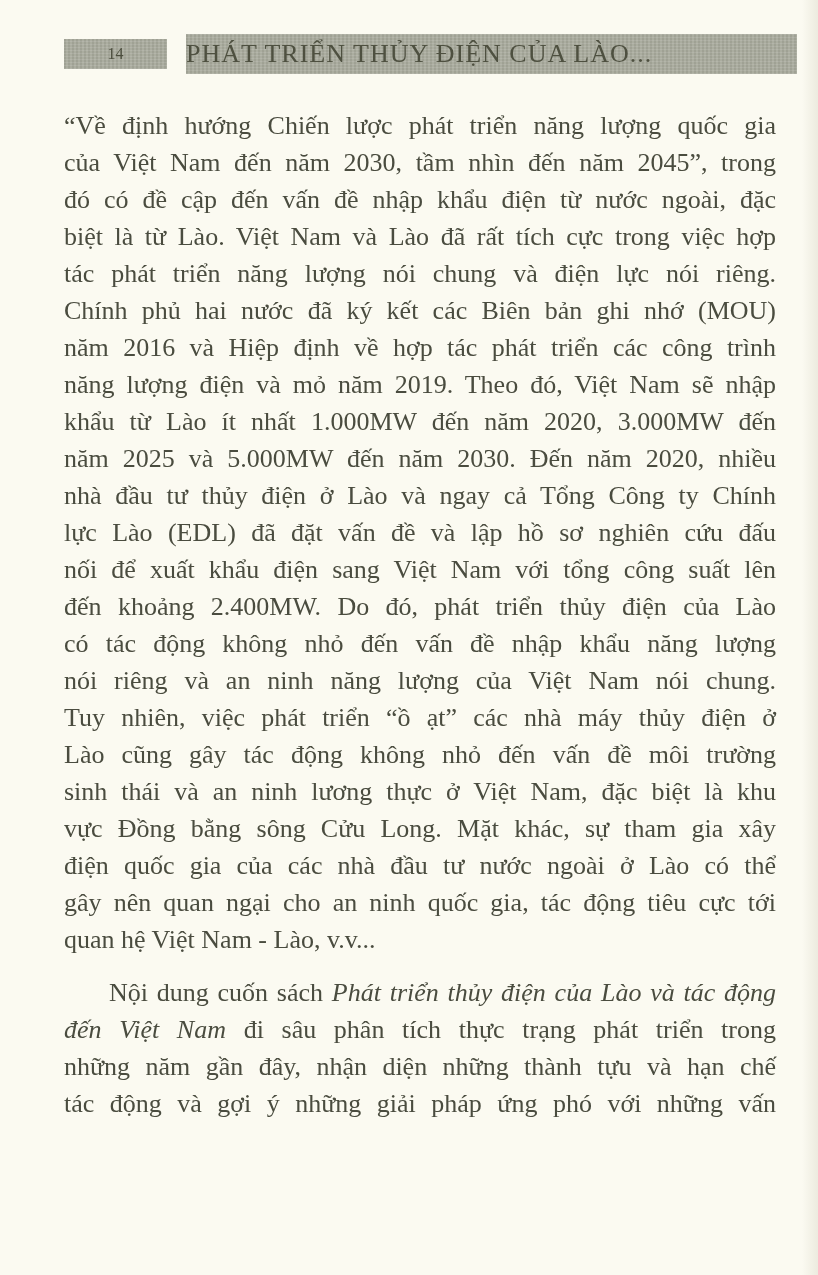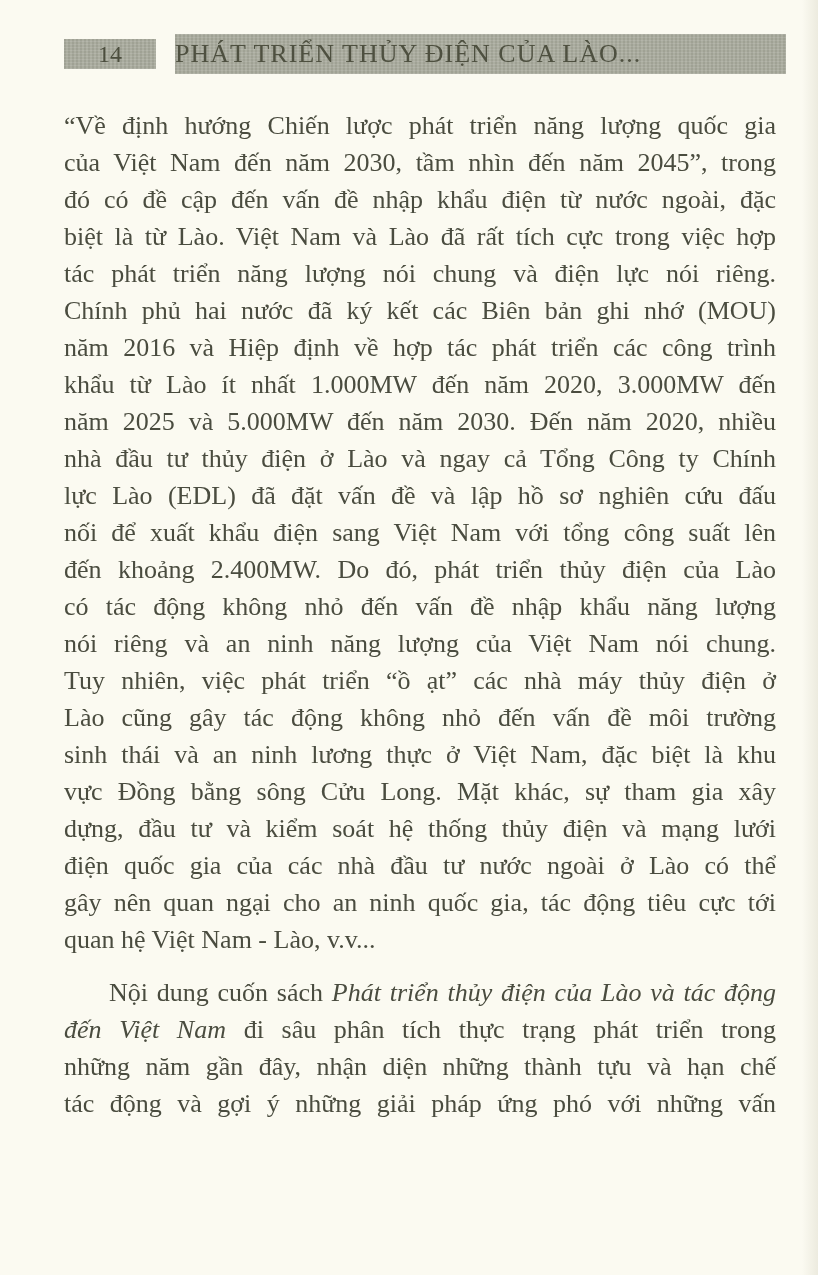--- a/index.html
+++ b/index.html
@@ -28,28 +28,28 @@
     pointer-events: none;
   }
 
   .header {
     display: flex;
     align-items: center;
     margin: 34px 0 0 64px;
     height: 40px;
   }
   .page-number-box {
-    width: 92px;
+    width: 103px;
     height: 30px;
     background-color: #a8aa9c;
     background-image:
       repeating-linear-gradient(0deg, rgba(255,255,255,0.10) 0 1px, rgba(0,0,0,0.00) 1px 3px),
       repeating-linear-gradient(90deg, rgba(0,0,0,0.05) 0 2px, rgba(255,255,255,0.04) 2px 4px);
     color: #4c4e3e;
-    font-size: 24px;
+    font-size: 16px;
     line-height: 30px;
     text-align: center;
   }
   .running-title-bar {
     margin-left: 19px;
     width: 611px;
     height: 40px;
     background-color: #a8aa9c;
     background-image:
       repeating-linear-gradient(0deg, rgba(255,255,255,0.10) 0 1px, rgba(0,0,0,0.00) 1px 3px),
@@ -105,33 +105,33 @@
   <main class="body-text">
 
     <section class="paragraph paragraph1">
         <div class="line">“Về định hướng Chiến lược phát triển năng lượng quốc gia</div>
         <div class="line">của Việt Nam đến năm 2030, tầm nhìn đến năm 2045”, trong</div>
         <div class="line">đó có đề cập đến vấn đề nhập khẩu điện từ nước ngoài, đặc</div>
         <div class="line">biệt là từ Lào. Việt Nam và Lào đã rất tích cực trong việc hợp</div>
         <div class="line">tác phát triển năng lượng nói chung và điện lực nói riêng.</div>
         <div class="line">Chính phủ hai nước đã ký kết các Biên bản ghi nhớ (MOU)</div>
         <div class="line">năm 2016 và Hiệp định về hợp tác phát triển các công trình</div>
+        <div class="line">năng lượng điện và mỏ năm 2019. Theo đó, Việt Nam sẽ nhập</div>
         <div class="line">khẩu từ Lào ít nhất 1.000MW đến năm 2020, 3.000MW đến</div>
         <div class="line">năm 2025 và 5.000MW đến năm 2030. Đến năm 2020, nhiều</div>
         <div class="line">nhà đầu tư thủy điện ở Lào và ngay cả Tổng Công ty Chính</div>
         <div class="line">lực Lào (EDL) đã đặt vấn đề và lập hồ sơ nghiên cứu đấu</div>
         <div class="line">nối để xuất khẩu điện sang Việt Nam với tổng công suất lên</div>
         <div class="line">đến khoảng 2.400MW. Do đó, phát triển thủy điện của Lào</div>
         <div class="line">có tác động không nhỏ đến vấn đề nhập khẩu năng lượng</div>
         <div class="line">nói riêng và an ninh năng lượng của Việt Nam nói chung.</div>
         <div class="line">Tuy nhiên, việc phát triển “ồ ạt” các nhà máy thủy điện ở</div>
         <div class="line">Lào cũng gây tác động không nhỏ đến vấn đề môi trường</div>
         <div class="line">sinh thái và an ninh lương thực ở Việt Nam, đặc biệt là khu</div>
         <div class="line">vực Đồng bằng sông Cửu Long. Mặt khác, sự tham gia xây</div>
-        <div class="line">dựng, đầu tư và kiểm soát hệ thống thủy điện và mạng lưới</div>
         <div class="line">điện quốc gia của các nhà đầu tư nước ngoài ở Lào có thể</div>
         <div class="line">gây nên quan ngại cho an ninh quốc gia, tác động tiêu cực tới</div>
         <div class="line last">quan hệ Việt Nam - Lào, v.v...</div>
       </section>
 
     <section class="paragraph paragraph2">
       <div class="line indent"><span>Nội dung cuốn sách </span><span class="italic">Phát triển thủy điện của Lào và tác động</span></div>
       <div class="line"><span class="italic">đến Việt Nam</span><span> đi sâu phân tích thực trạng phát triển trong</span></div>
       <div>
           <div class="line">những năm gần đây, nhận diện những thành tựu và hạn chế</div>

